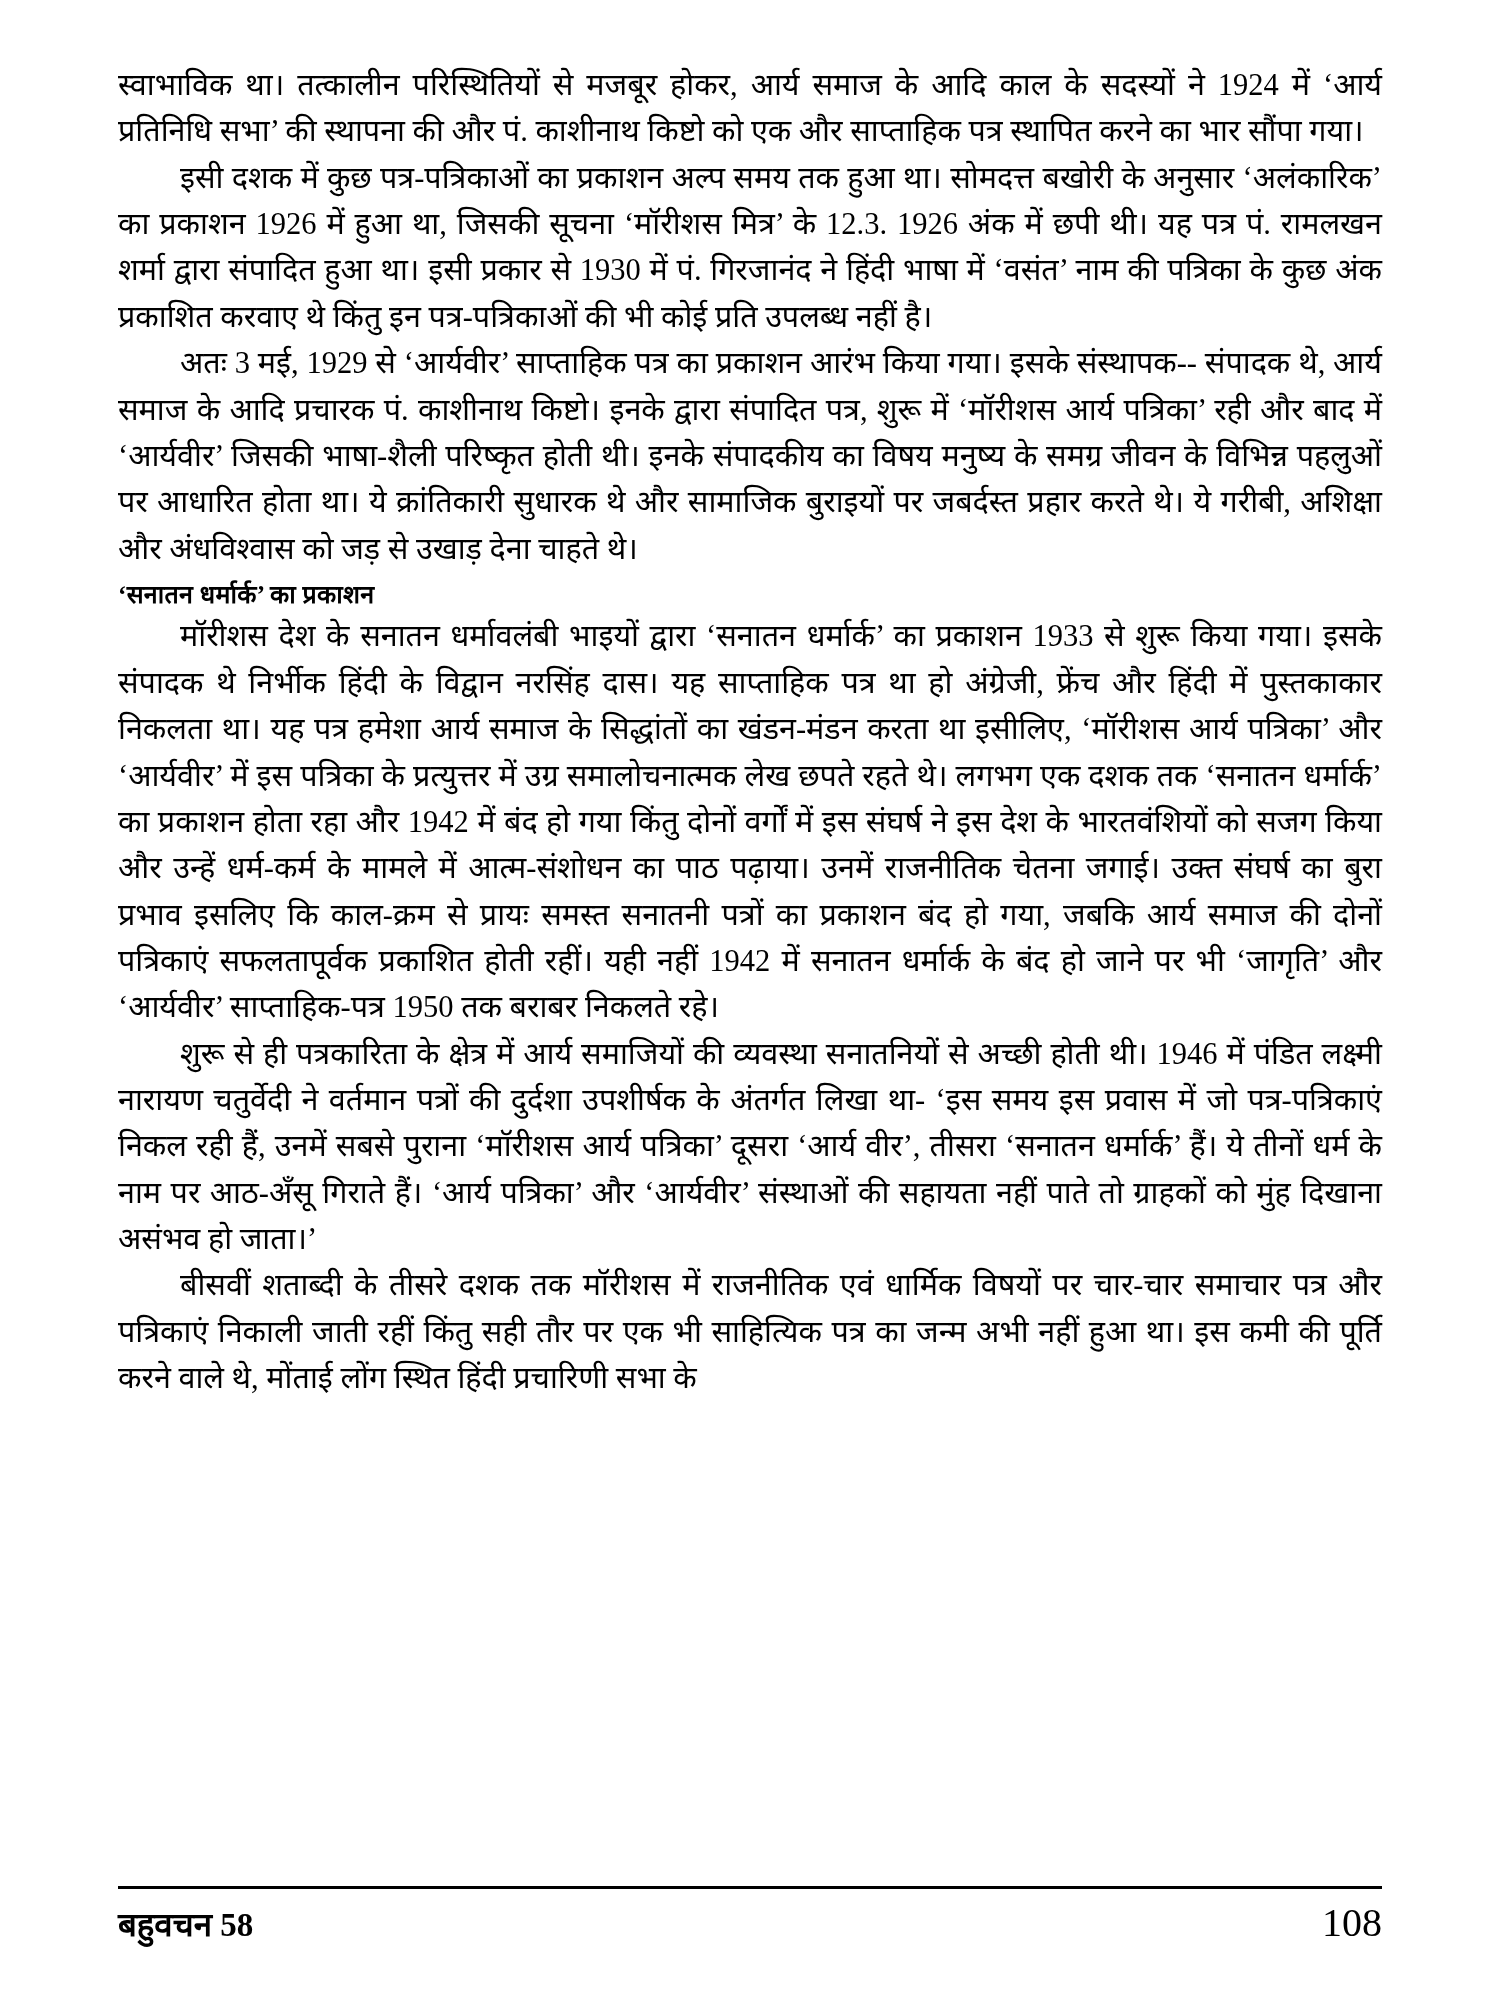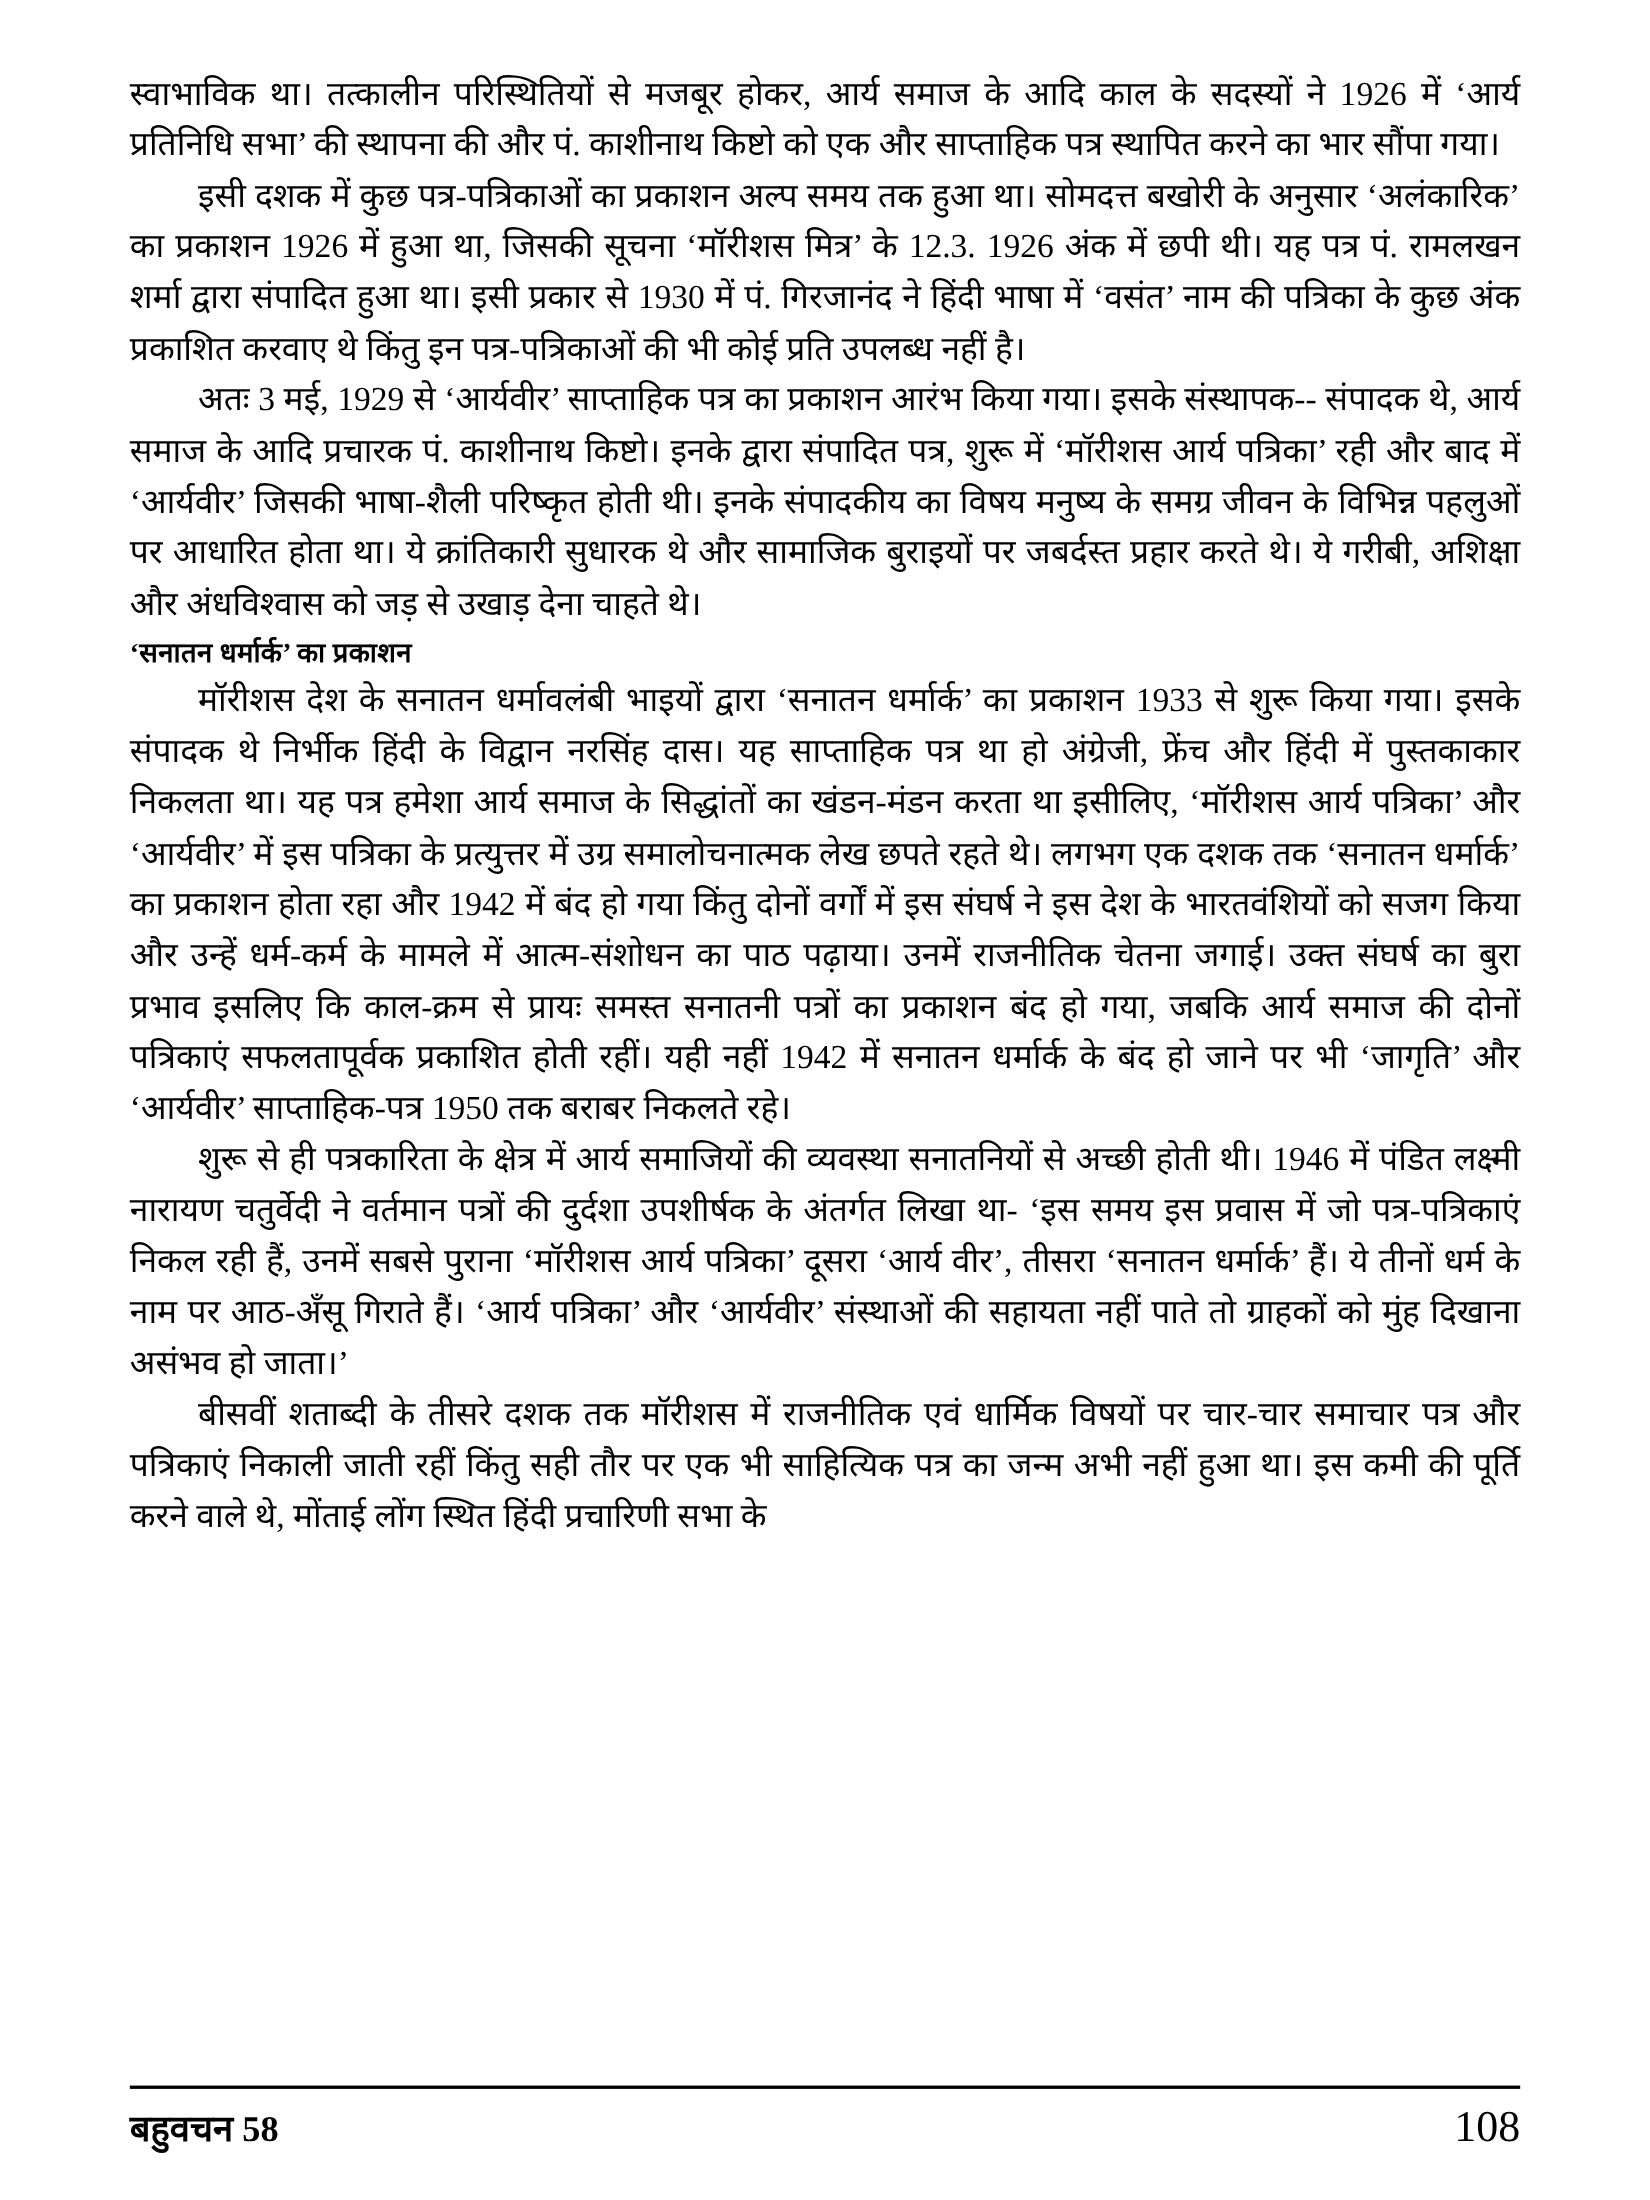--- a/index.html
+++ b/index.html
@@ -39,21 +39,21 @@
     text-align: left;
     letter-spacing: 0.3px;
   }
   h2.section-head.spaced {
     letter-spacing: 1.2px;
   }
   .footer {
     position: absolute;
     left: 118px;
     right: 118px;
-    bottom: 44px;
+    bottom: 54px;
   }
   .footer-rule {
     border: none;
     border-top: 3.5px solid #000;
     margin: 0 0 10px 0;
   }
   .footer-row {
     display: flex;
     align-items: baseline;
     justify-content: space-between;
@@ -68,21 +68,21 @@
     font-family: Liberation Serif, serif;
   }
 </style>
 </head>
 <body>
 
 <div class="page">
 
   <div class="body-text">
 
-    <p>स्वाभाविक था। तत्कालीन परिस्थितियों से मजबूर होकर, आर्य समाज के आदि काल के सदस्यों ने 1926 में ‘आर्य प्रतिनिधि सभा’ की स्थापना की और पं. काशीनाथ किष्टो को एक और साप्ताहिक पत्र स्थापित करने का भार सौंपा गया।</p>
+    <p>स्वाभाविक था। तत्कालीन परिस्थितियों से मजबूर होकर, आर्य समाज के आदि काल के सदस्यों ने 1924 में ‘आर्य प्रतिनिधि सभा’ की स्थापना की और पं. काशीनाथ किष्टो को एक और साप्ताहिक पत्र स्थापित करने का भार सौंपा गया।</p>
     <p class="indent">इसी दशक में कुछ पत्र-पत्रिकाओं का प्रकाशन अल्प समय तक हुआ था। सोमदत्त बखोरी के अनुसार ‘अलंकारिक’ का प्रकाशन 1926 में हुआ था, जिसकी सूचना ‘मॉरीशस मित्र’ के 12.3. 1926 अंक में छपी थी। यह पत्र पं. रामलखन शर्मा द्वारा संपादित हुआ था। इसी प्रकार से 1930 में पं. गिरजानंद ने हिंदी भाषा में ‘वसंत’ नाम की पत्रिका के कुछ अंक प्रकाशित करवाए थे किंतु इन पत्र-पत्रिकाओं की भी कोई प्रति उपलब्ध नहीं है।</p>
     <p class="indent">अतः 3 मई, 1929 से ‘आर्यवीर’ साप्ताहिक पत्र का प्रकाशन आरंभ किया गया। इसके संस्थापक-- संपादक थे, आर्य समाज के आदि प्रचारक पं. काशीनाथ किष्टो। इनके द्वारा संपादित पत्र, शुरू में ‘मॉरीशस आर्य पत्रिका’ रही और बाद में ‘आर्यवीर’ जिसकी भाषा-शैली परिष्कृत होती थी। इनके संपादकीय का विषय मनुष्य के समग्र जीवन के विभिन्न पहलुओं पर आधारित होता था। ये क्रांतिकारी सुधारक थे और सामाजिक बुराइयों पर जबर्दस्त प्रहार करते थे। ये गरीबी, अशिक्षा और अंधविश्वास को जड़ से उखाड़ देना चाहते थे।</p>
 
     <h2 class="section-head">‘सनातन धर्मार्क’ का प्रकाशन</h2>
 
     <p class="indent">मॉरीशस देश के सनातन धर्मावलंबी भाइयों द्वारा ‘सनातन धर्मार्क’ का प्रकाशन 1933 से शुरू किया गया। इसके संपादक थे निर्भीक हिंदी के विद्वान नरसिंह दास। यह साप्ताहिक पत्र था हो अंग्रेजी, फ्रेंच और हिंदी में पुस्तकाकार निकलता था। यह पत्र हमेशा आर्य समाज के सिद्धांतों का खंडन-मंडन करता था इसीलिए, ‘मॉरीशस आर्य पत्रिका’ और ‘आर्यवीर’ में इस पत्रिका के प्रत्युत्तर में उग्र समालोचनात्मक लेख छपते रहते थे। लगभग एक दशक तक ‘सनातन धर्मार्क’ का प्रकाशन होता रहा और 1942 में बंद हो गया किंतु दोनों वर्गों में इस संघर्ष ने इस देश के भारतवंशियों को सजग किया और उन्हें धर्म-कर्म के मामले में आत्म-संशोधन का पाठ पढ़ाया। उनमें राजनीतिक चेतना जगाई। उक्त संघर्ष का बुरा प्रभाव इसलिए कि काल-क्रम से प्रायः समस्त सनातनी पत्रों का प्रकाशन बंद हो गया, जबकि आर्य समाज की दोनों पत्रिकाएं सफलतापूर्वक प्रकाशित होती रहीं। यही नहीं 1942 में सनातन धर्मार्क के बंद हो जाने पर भी ‘जागृति’ और ‘आर्यवीर’ साप्ताहिक-पत्र 1950 तक बराबर निकलते रहे।</p>
     <p class="indent">शुरू से ही पत्रकारिता के क्षेत्र में आर्य समाजियों की व्यवस्था सनातनियों से अच्छी होती थी। 1946 में पंडित लक्ष्मी नारायण चतुर्वेदी ने वर्तमान पत्रों की दुर्दशा उपशीर्षक के अंतर्गत लिखा था- ‘इस समय इस प्रवास में जो पत्र-पत्रिकाएं निकल रही हैं, उनमें सबसे पुराना ‘मॉरीशस आर्य पत्रिका’ दूसरा ‘आर्य वीर’, तीसरा ‘सनातन धर्मार्क’ हैं। ये तीनों धर्म के नाम पर आठ-अँसू गिराते हैं। ‘आर्य पत्रिका’ और ‘आर्यवीर’ संस्थाओं की सहायता नहीं पाते तो ग्राहकों को मुंह दिखाना असंभव हो जाता।’</p>
 
 
     <p class="indent">बीसवीं शताब्दी के तीसरे दशक तक मॉरीशस में राजनीतिक एवं धार्मिक विषयों पर चार-चार समाचार पत्र और पत्रिकाएं निकाली जाती रहीं किंतु सही तौर पर एक भी साहित्यिक पत्र का जन्म अभी नहीं हुआ था। इस कमी की पूर्ति करने वाले थे, मोंताई लोंग स्थित हिंदी प्रचारिणी सभा के</p>

